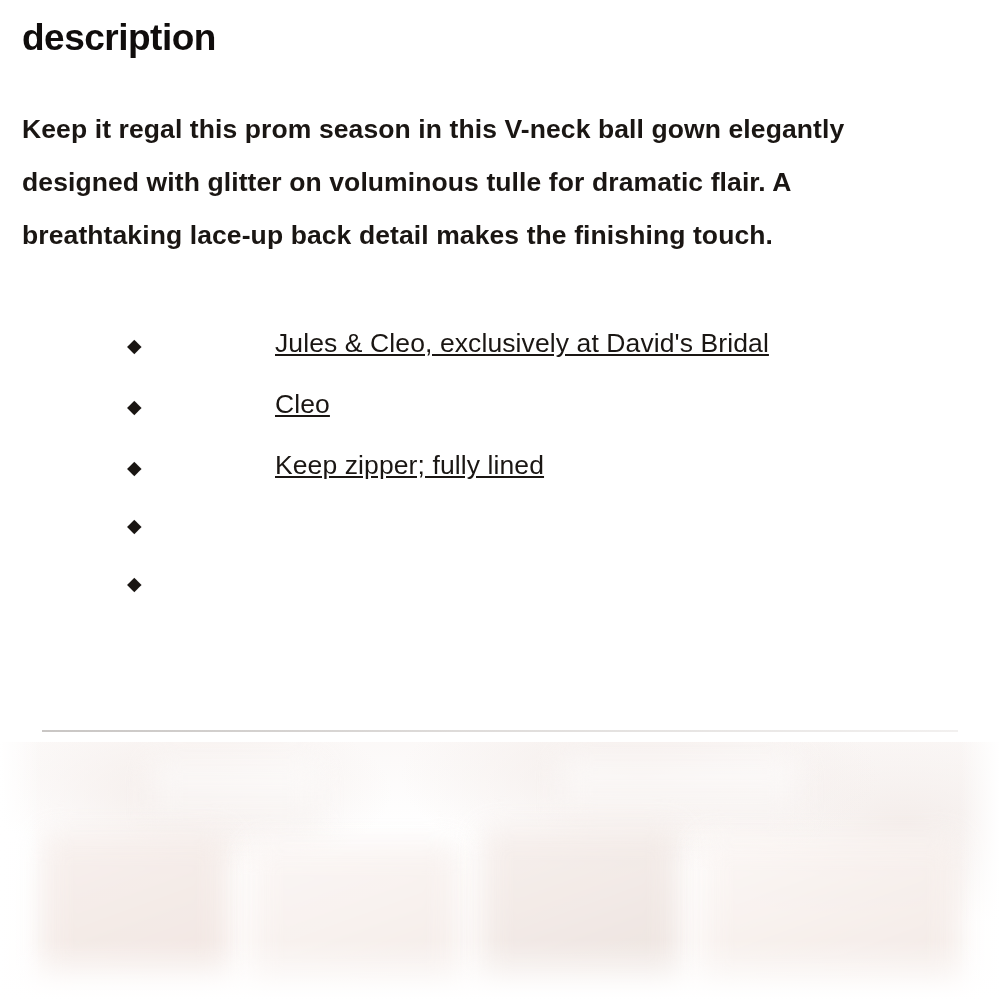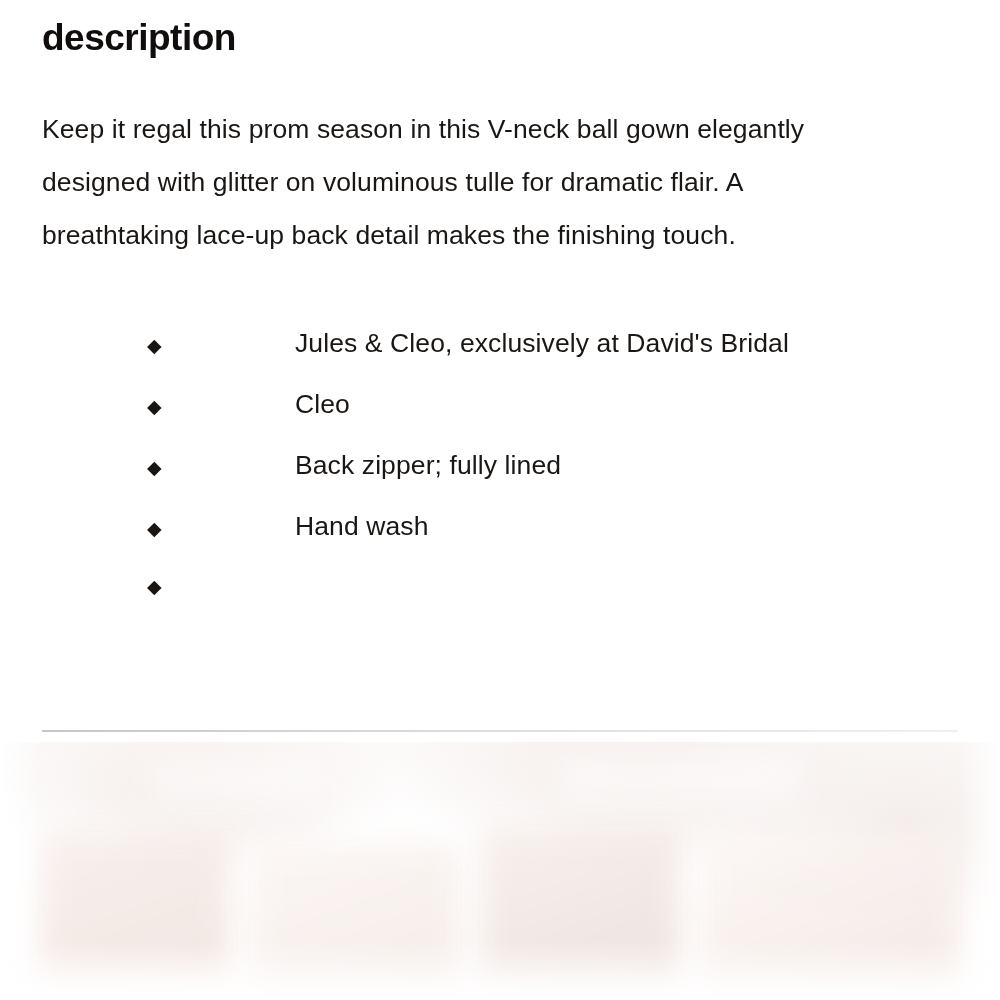--- a/index.html
+++ b/index.html
@@ -22,38 +22,38 @@
     height: 1000px;
     box-sizing: border-box;
     background: #ffffff;
   }
 
   .content {
     position: absolute;
     left: 0;
     top: 0;
     width: 916px;
-    padding: 0 40px 0 42px;
+    padding: 0 40px 0 22px;
     box-sizing: border-box;
   }
 
   .section-title {
     font-size: 37px;
     font-weight: 700;
     letter-spacing: -0.5px;
     line-height: 1.1;
     margin: 0;
     padding-top: 18px;
     color: #100d0c;
   }
 
   .description-body {
     font-size: 26.5px;
     line-height: 53px;
-    font-weight: 400;
+    font-weight: 700;
     color: #1a1613;
     margin: 0;
     padding-top: 44px;
     max-width: 945px;
     letter-spacing: 0.1px;
   }
 
   .feature-list {
     list-style: none;
     margin: 0;
@@ -76,20 +76,21 @@
     text-align: left;
     padding-left: 105px;
     font-size: 19px;
     line-height: 58px;
     color: #191512;
   }
 
   .feature-text {
     display: inline-block;
     padding-left: 98px;
+    text-decoration: underline;
   }
 
   .divider {
     position: absolute;
     left: 42px;
     top: 730px;
     width: 916px;
     height: 2px;
     background: linear-gradient(to right, #c9c6c4 0%, #dedbd9 45%, #f2f0ef 100%);
   }
@@ -171,25 +172,24 @@
       <li class="feature-item">
         <span class="bullet-icon">◆</span>
         <span class="feature-text">Jules &amp; Cleo, exclusively at David's Bridal</span>
       </li>
       <li class="feature-item">
         <span class="bullet-icon">◆</span>
         <span class="feature-text">Cleo</span>
       </li>
       <li class="feature-item">
         <span class="bullet-icon">◆</span>
-        <span class="feature-text">Back zipper; fully lined</span>
-      </li>
-      <li class="feature-item">
-        <span class="bullet-icon">◆</span>
-        <span class="feature-text">Hand wash</span>
+        <span class="feature-text">Keep zipper; fully lined</span>
+      </li>
+      <li class="feature-item">
+        <span class="bullet-icon">◆</span>
       </li>
       <li class="feature-item">
         <span class="bullet-icon">◆</span>
       </li>
     </ul>
 
   </div>
 
   <div class="divider"></div>
 

